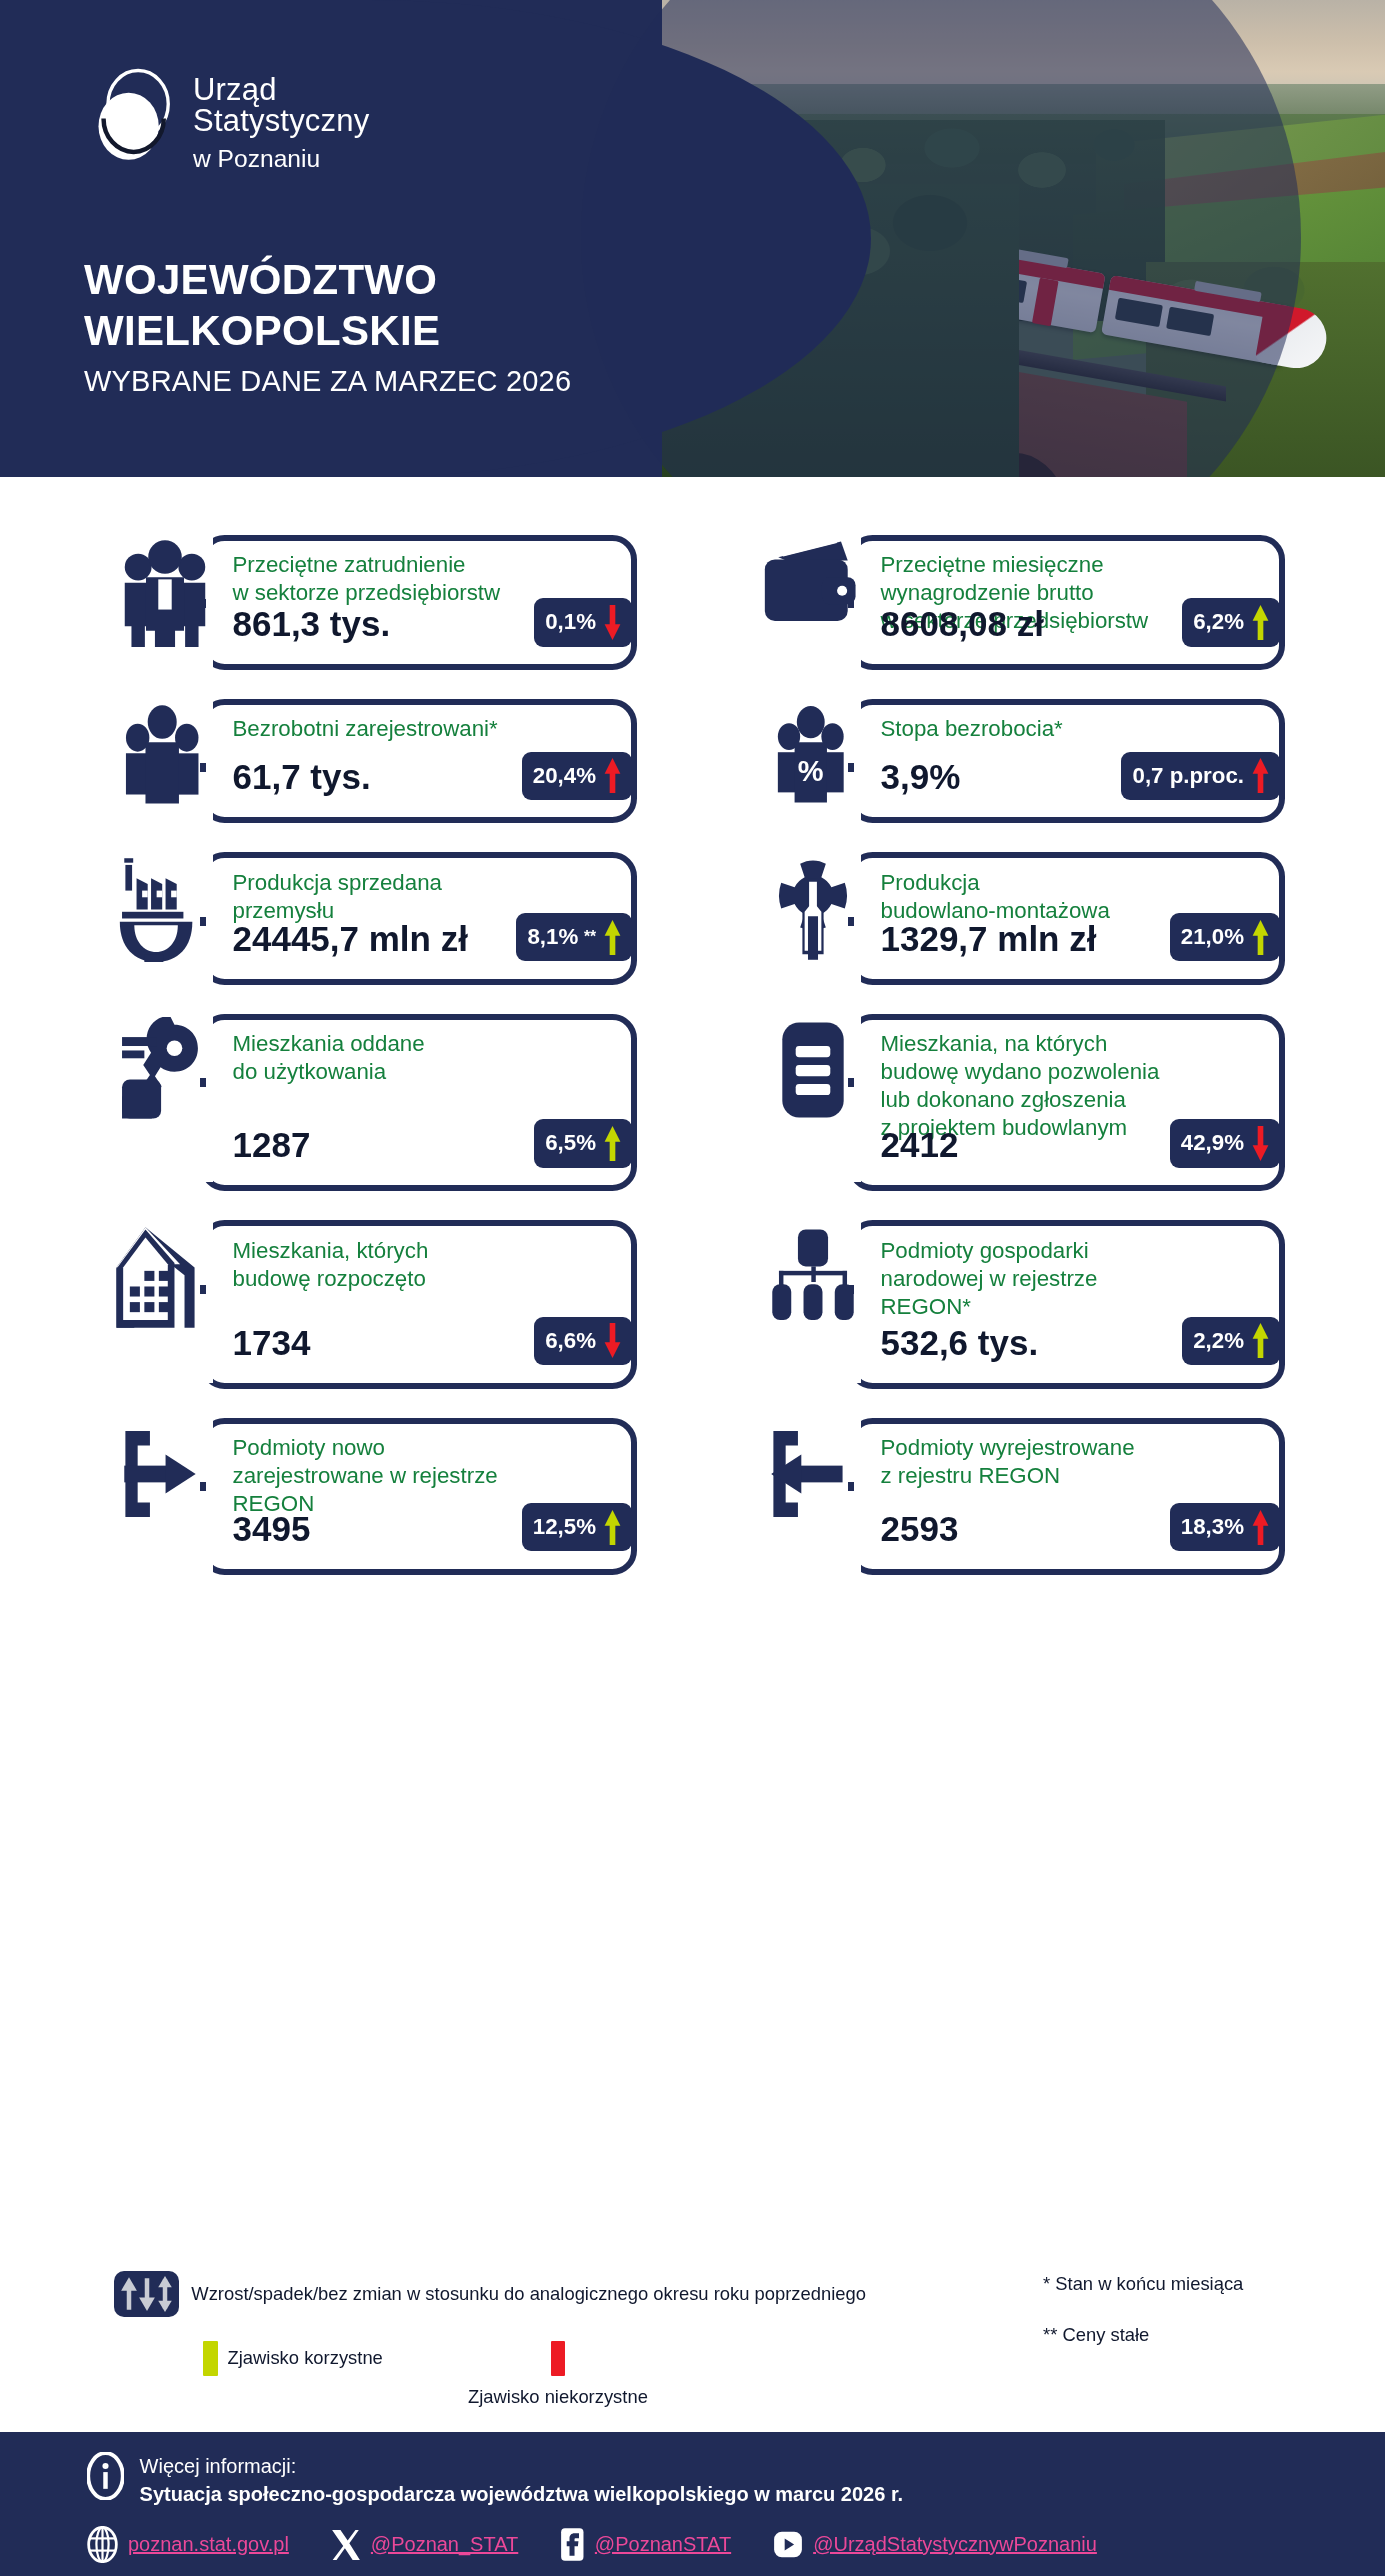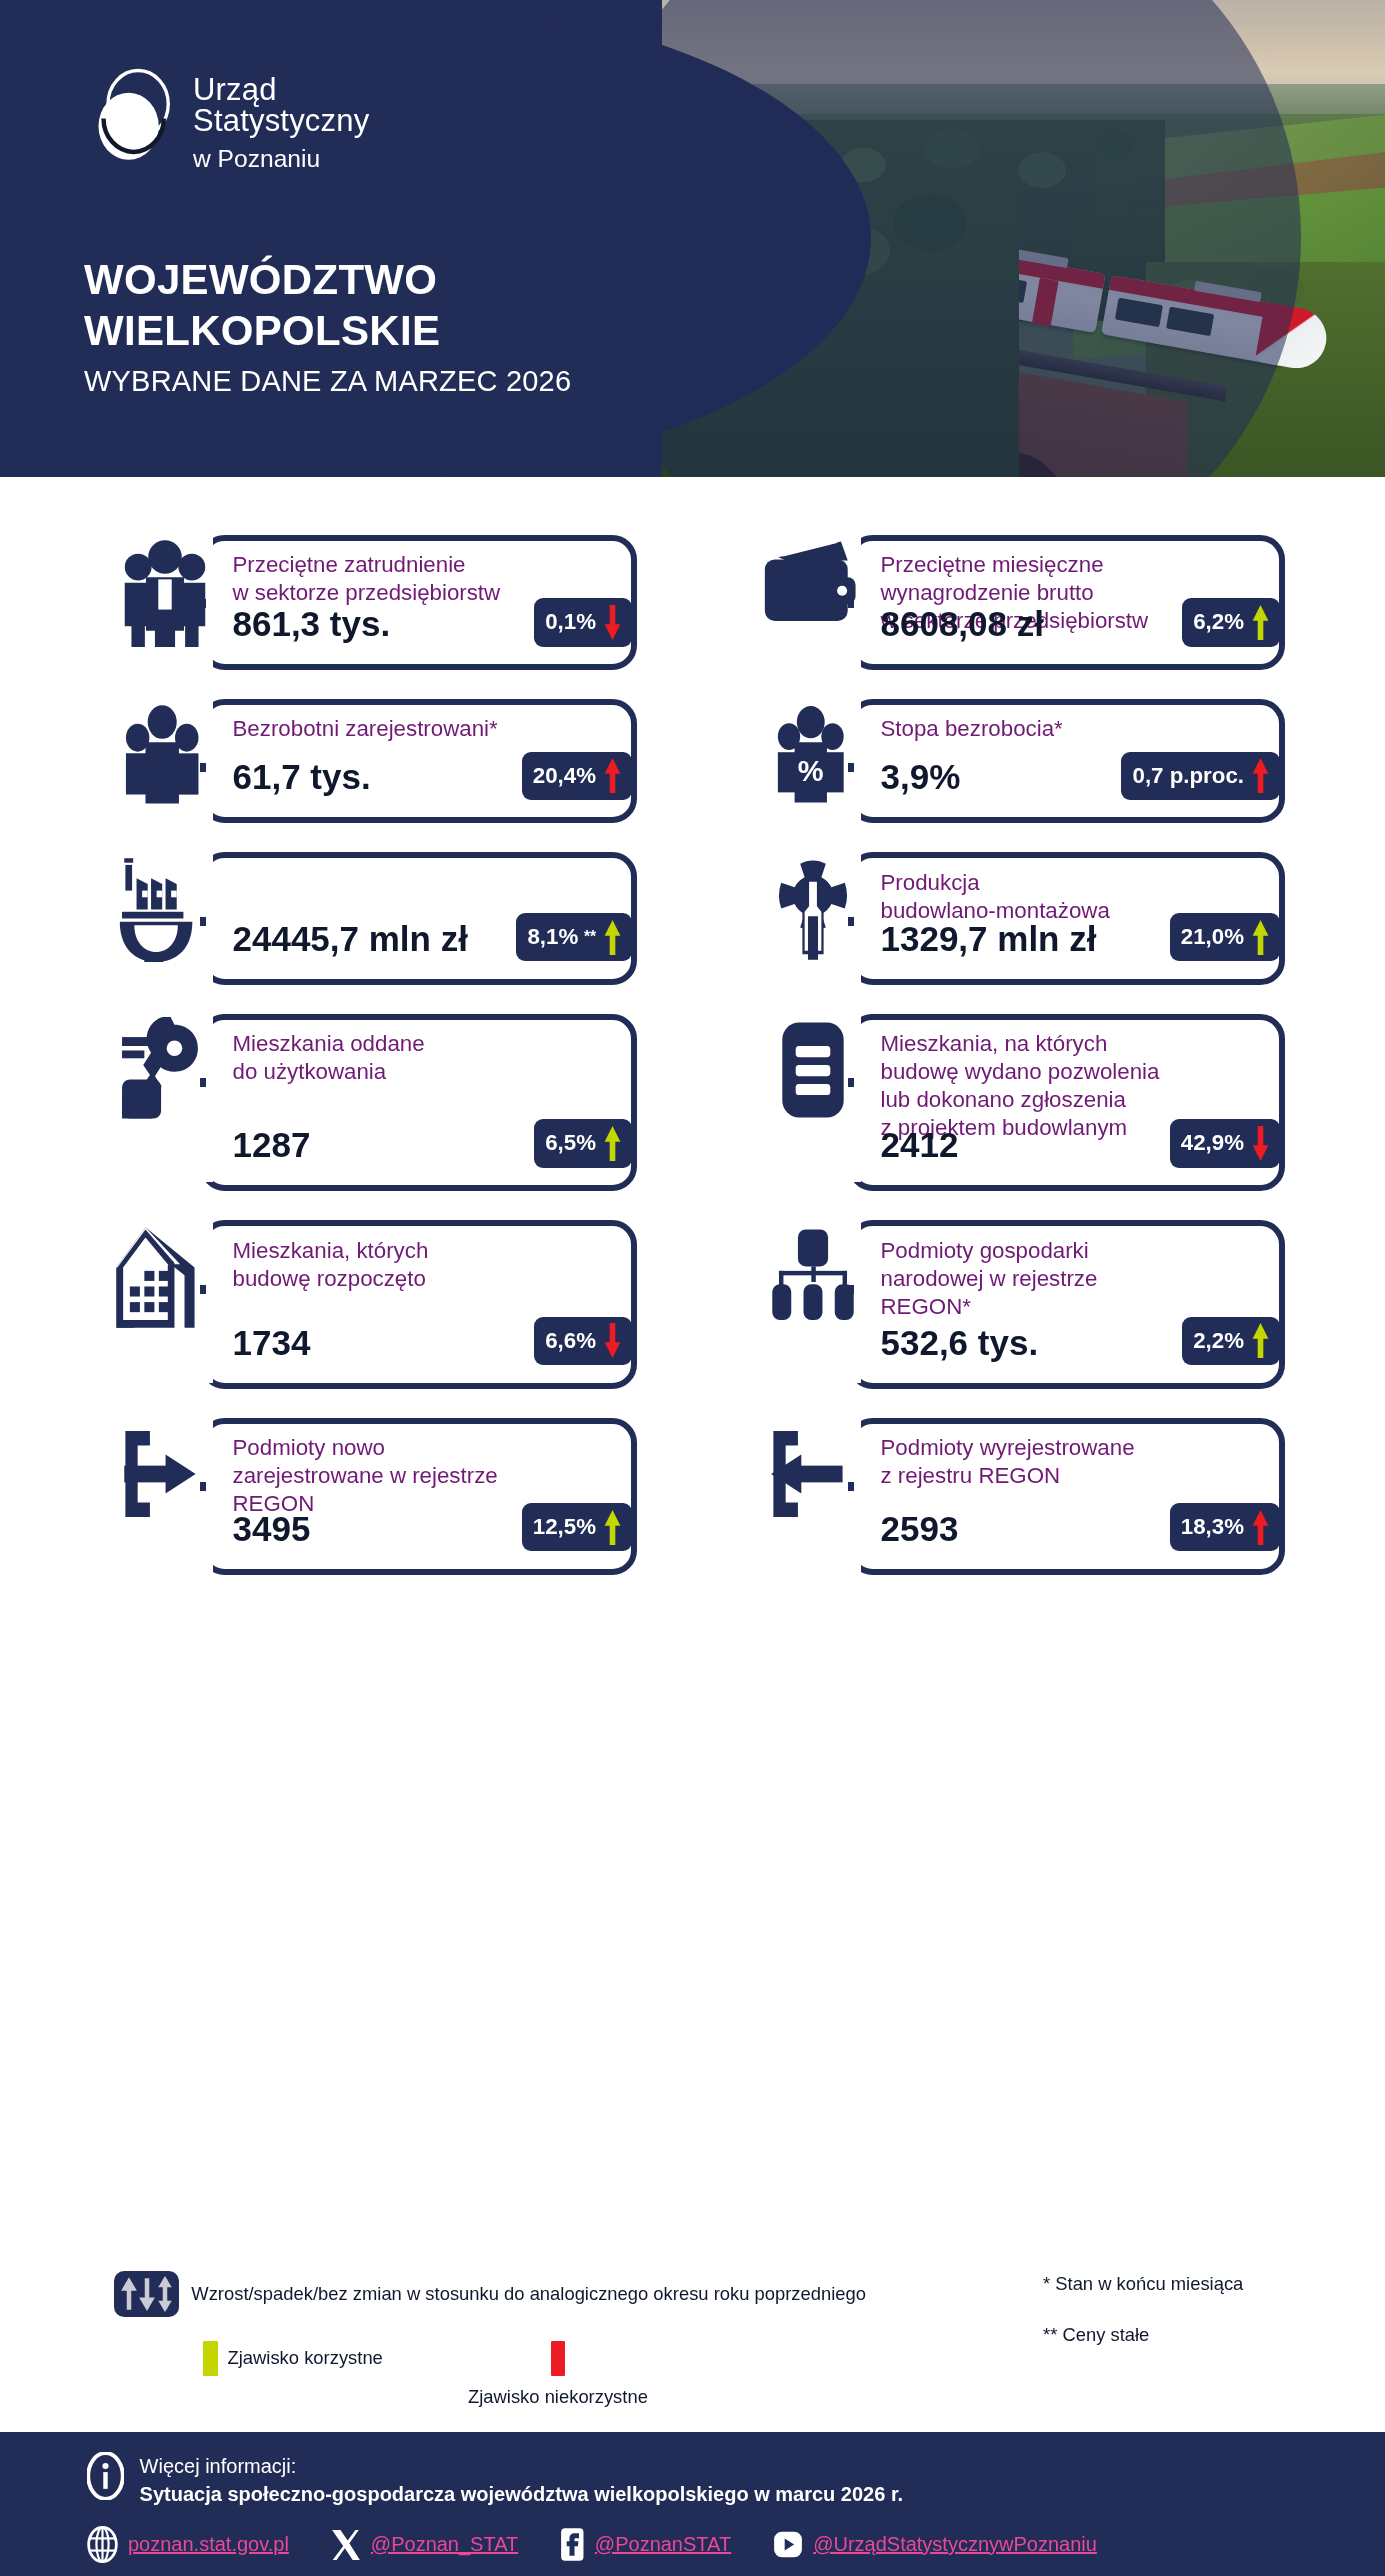--- a/index.html
+++ b/index.html
@@ -83,21 +83,21 @@
   .card{position:relative;width:536px;}
   .frame{
     position:absolute;left:99px;top:15.6px;right:0;bottom:0;
     border:6.1px solid #212c57;border-radius:24.6px;
   }
   
   .notch-top{position:absolute;left:94px;top:10px;width:18px;height:70px;background:#fff;}
   .notch-bottom{position:absolute;left:94px;top:89px;width:18px;height:71px;background:#fff;}
   .icon{position:absolute;left:5.6px;top:19px;width:117px;height:112px;display:flex;align-items:flex-start;justify-content:center;}
   .icon svg{display:block;}
-  .label{position:absolute;left:132px;top:32px;right:22.3px;font-size:22.3px;font-weight:400;line-height:1.26;color:#701a75;}
+  .label{position:absolute;left:132px;top:32px;right:22.3px;font-size:22.3px;font-weight:400;line-height:1.26;color:#15803d;}
   .value{position:absolute;left:132px;bottom:26px;font-size:35px;font-weight:bold;color:#10182e;white-space:nowrap;}
   .badge{
     position:absolute;right:4.5px;bottom:23.5px;
     background:#212c57;color:#fff;border-radius:9px;
     padding:6.7px 11.2px;display:flex;align-items:center;gap:7.8px;
     font-size:22.3px;font-weight:bold;white-space:nowrap;
   }
   .badge .sup{font-size:15.6px;vertical-align:super;margin-left:-2.2px;}
   .arrow{width:17px;height:35px;flex:0 0 auto;}
 
@@ -336,20 +336,21 @@
             <rect x="54" y="62" width="10" height="12" fill="#fff"></rect>
                 <rect x="80" y="62" width="10" height="12" fill="#fff"></rect>
                 <rect x="106" y="62" width="10" height="12" fill="#fff"></rect>
             <rect x="18" y="100" width="110" height="12"></rect>
             <path d="M14 118h130c0 46-26 72-65 72S14 164 14 118z"></path>
             <path d="M40 124h78c0 30-18 48-39 48s-39-18-39-48z" fill="#fff"></path>
             <rect x="58" y="176" width="34" height="14"></rect>
           </g>
             </svg>
         </div>
+        <div class="label">Produkcja sprzedana<br>przemysłu</div>
         <div class="value">24445,7 mln zł</div>
         <div class="badge">
           <span>8,1%</span>
             <span class="sup">**</span>
           <svg class="arrow" viewBox="0 0 30 62">
               <g fill="#c3d600">
                 <rect x="10" y="24" width="10" height="38"></rect>
                 <polygon points="15,0 1,28 29,28"></polygon>
               </g>
             </svg>

